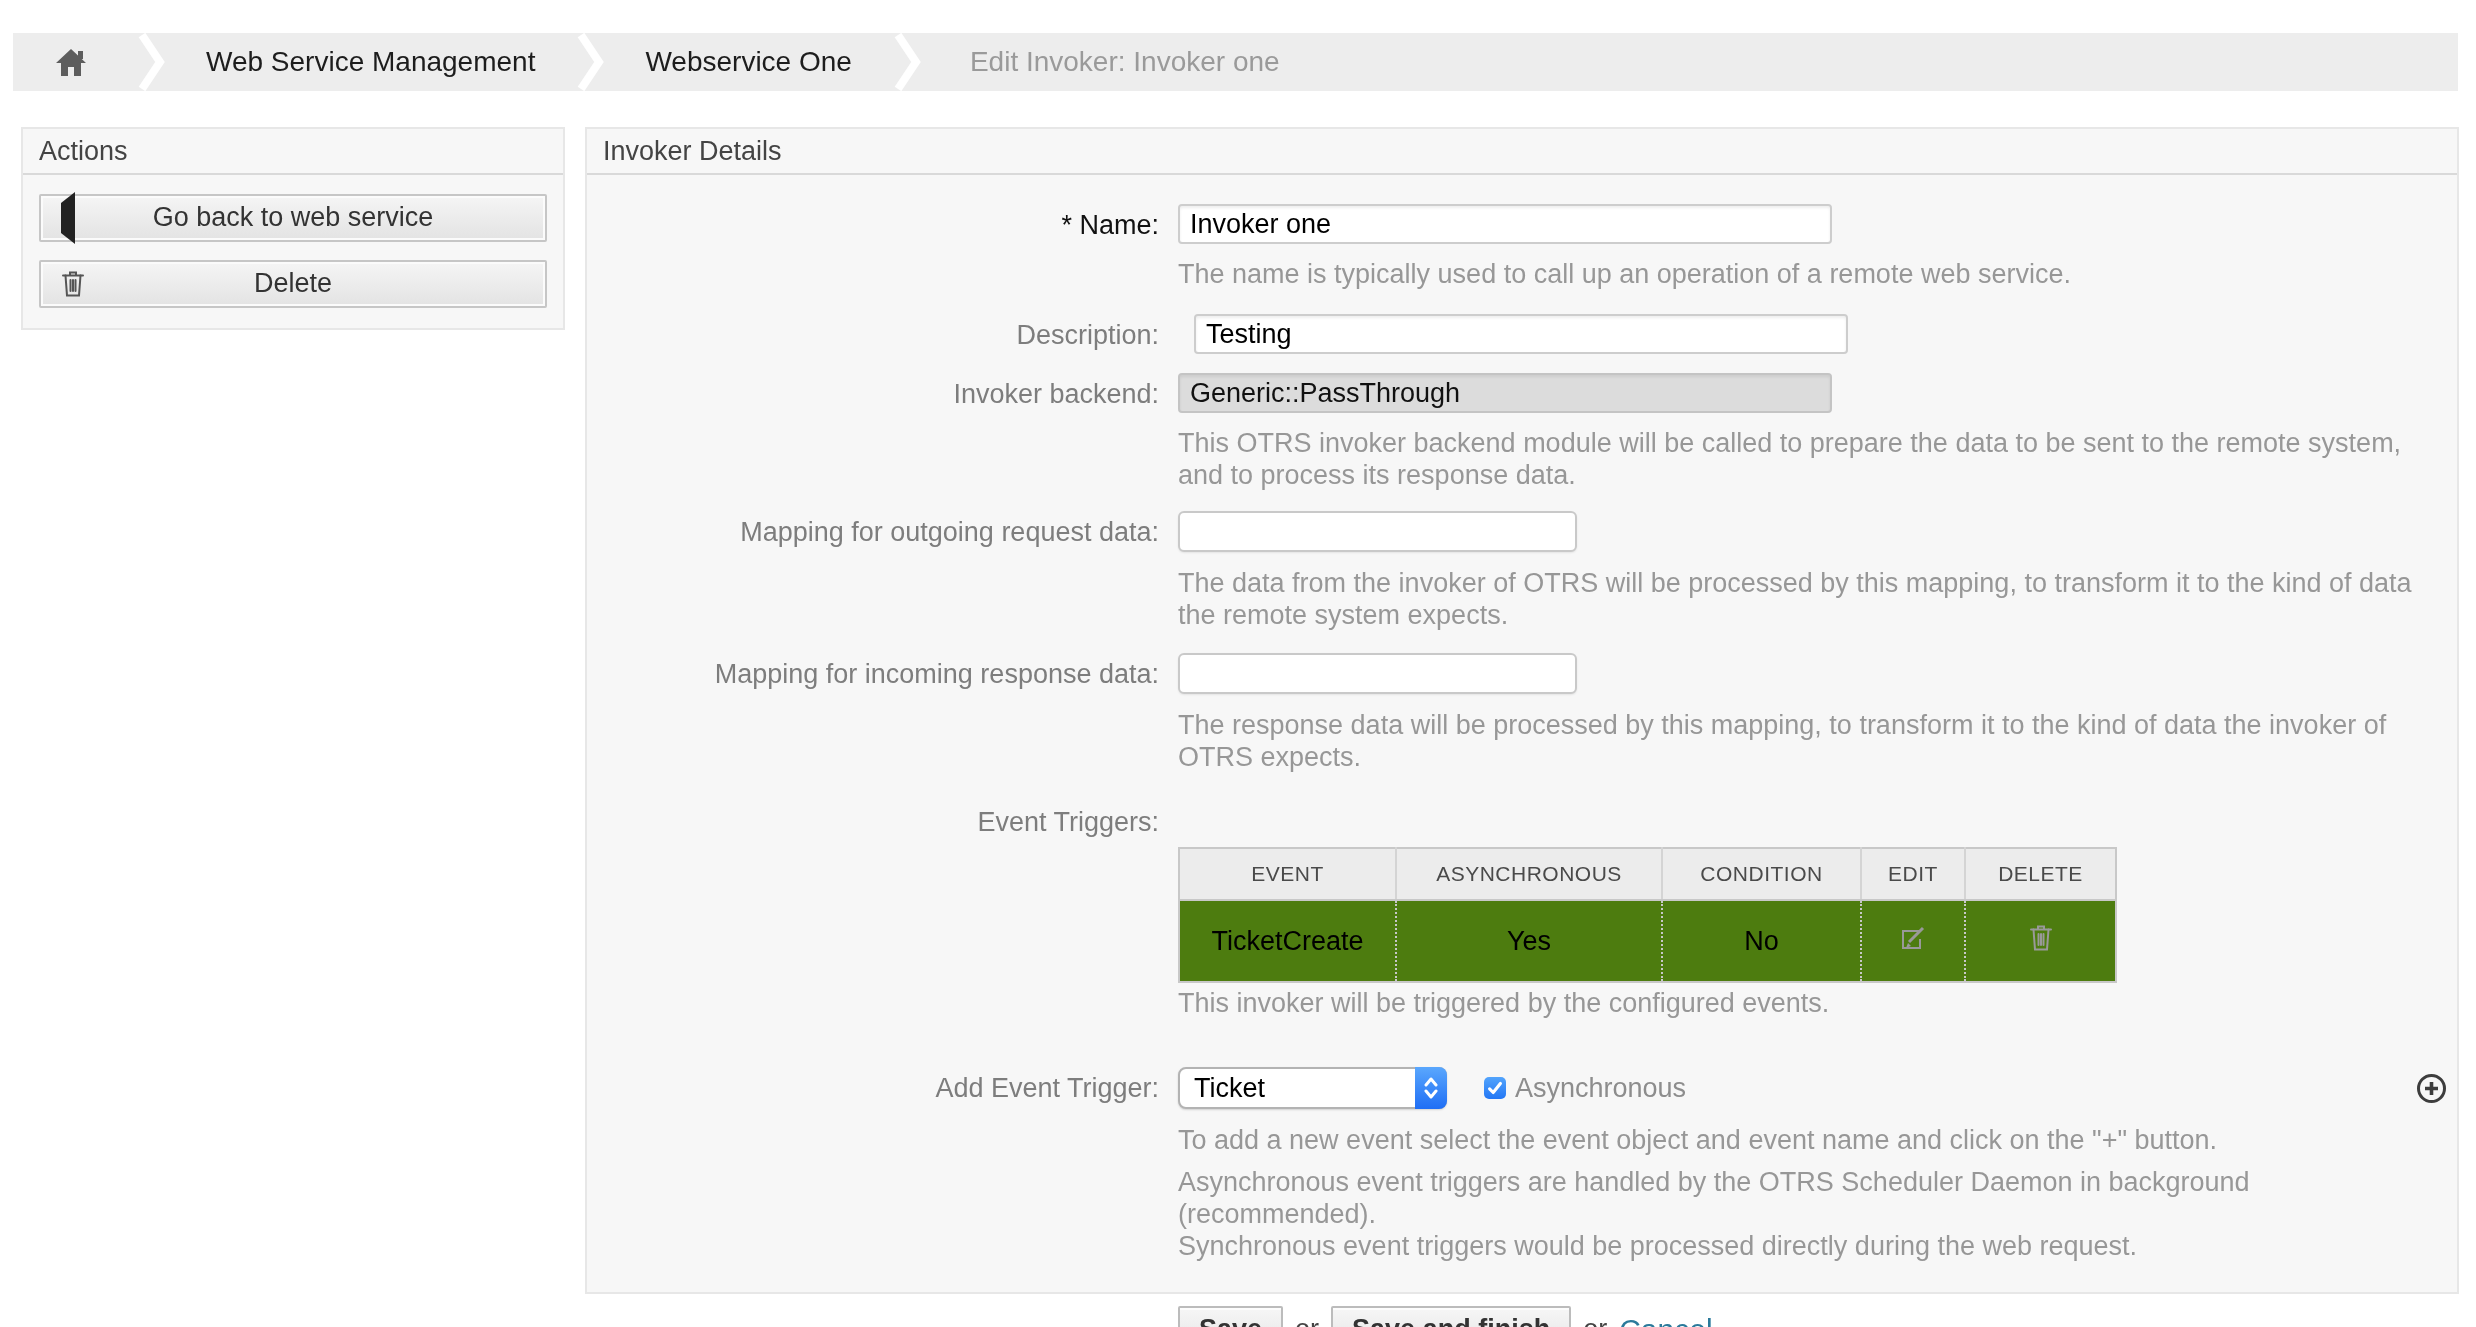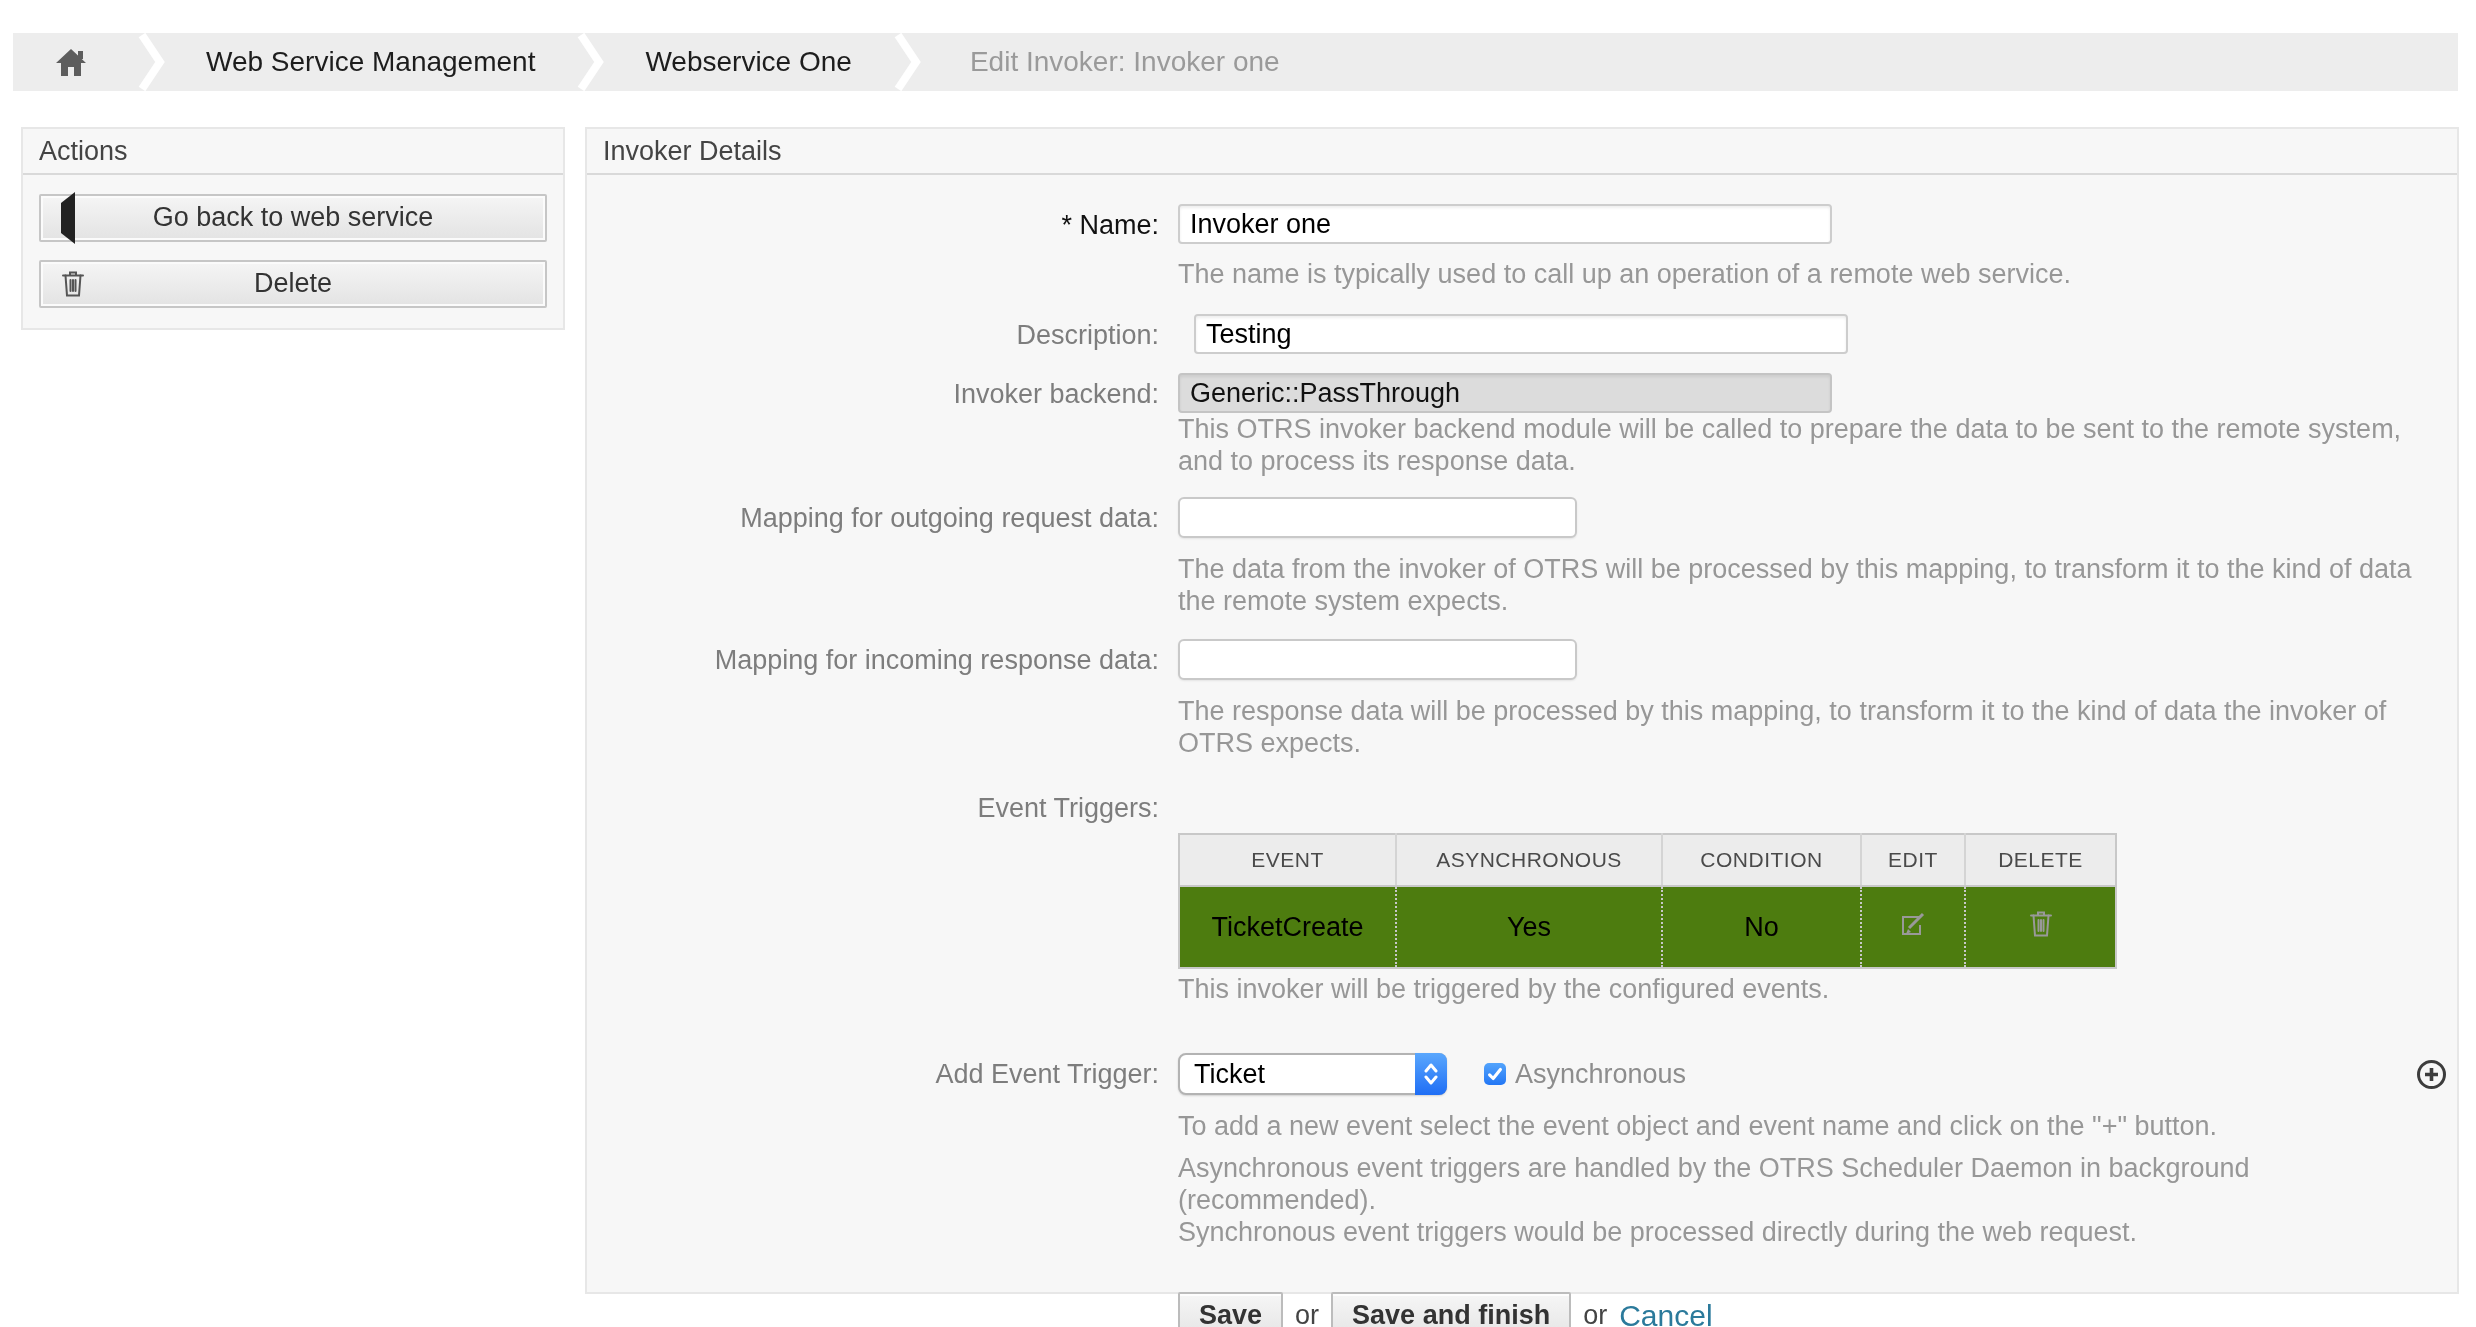--- a/index.html
+++ b/index.html
@@ -55,21 +55,21 @@
   .hint{font-size:27px;color:#979797;line-height:32px;max-width:1273px;}
   .mapbox{
     width:399px;height:41px;box-sizing:border-box;background:#fff;
     border:2px solid #c9c9c9;border-radius:6px;box-shadow:0 1px 2px rgba(0,0,0,.08);
   }
   
   .r-name{margin-top:0;}
   .h-name{margin-top:14px;}
   .r-desc{margin-top:24px;gap:16px;}
   .r-backend{margin-top:19px;}
-  .h-backend{}
+  .h-backend{margin-top:14px;}
   .r-out{margin-top:20px;}
   .h-out{margin-top:15px;}
   .r-in{margin-top:22px;}
   .h-in{margin-top:15px;}
   .r-trig{margin-top:34px;}
   .r-trig .lbl{padding-top:0;}
   .trig-table-wrap{margin-top:40px;}
   .h-table{margin-top:4px;}
   .r-add{margin-top:48px;}
   .h-add{margin-top:15px;}

